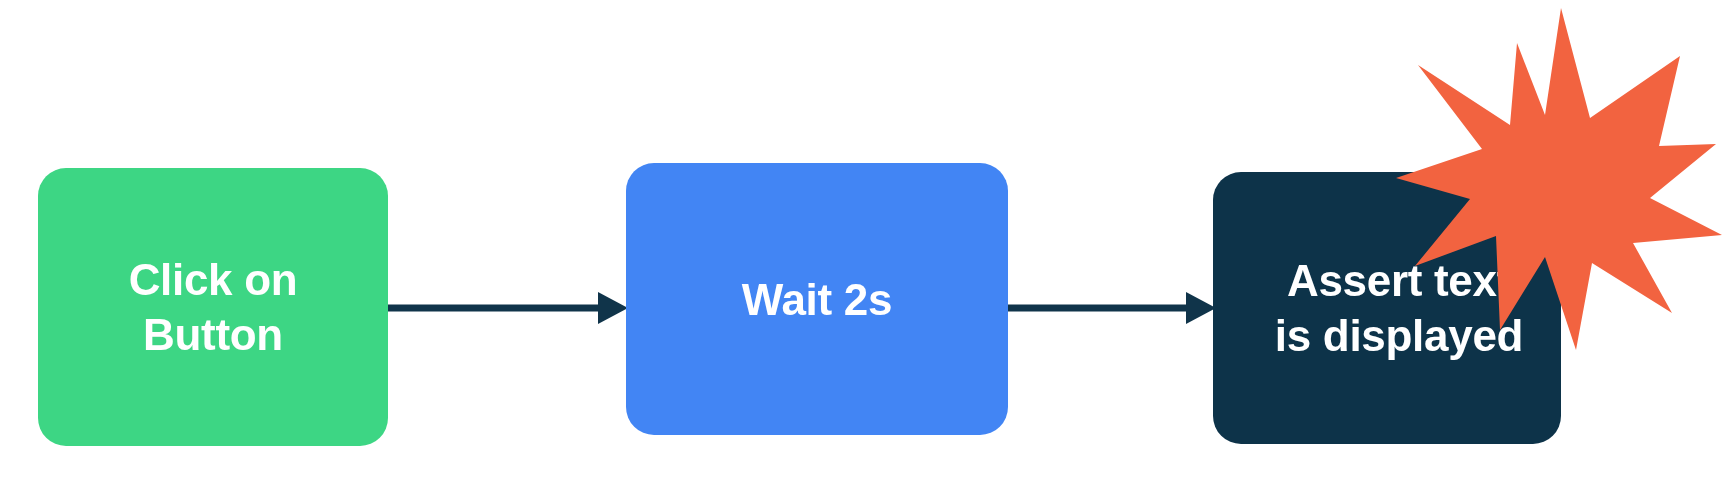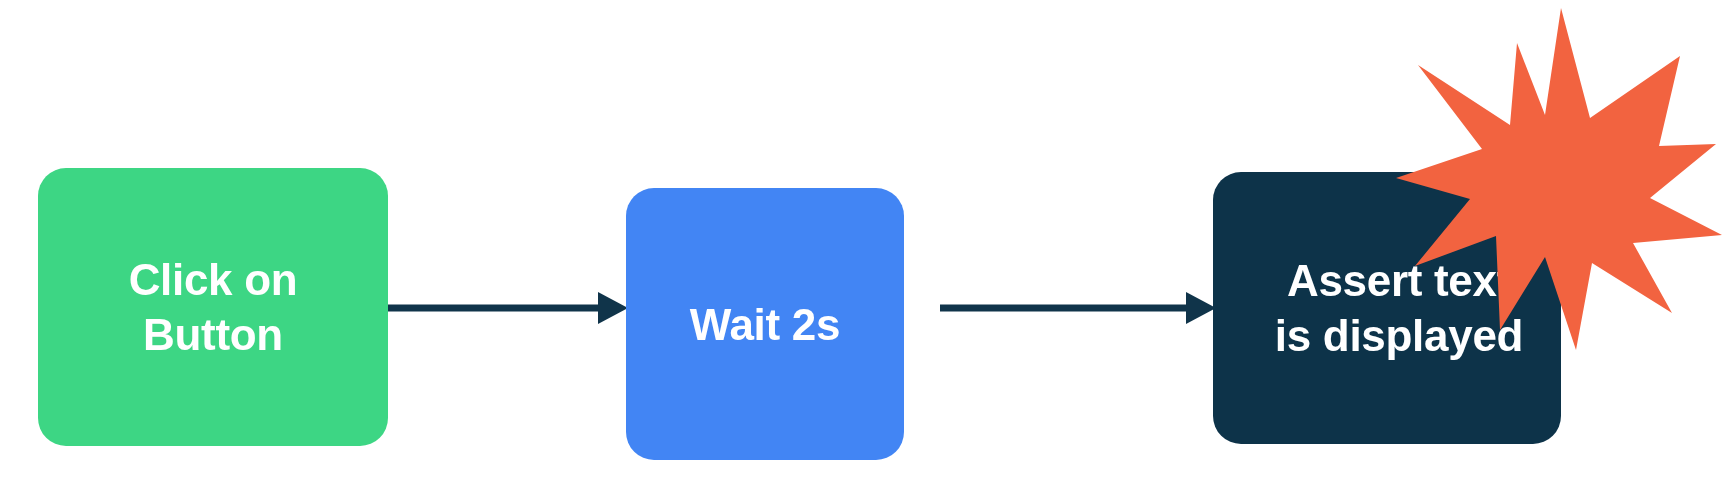--- a/index.html
+++ b/index.html
@@ -47,22 +47,22 @@
   #node-click {
     left: 38px;
     top: 168px;
     width: 350px;
     height: 278px;
     background: #3DD684;
     z-index: 2;
   }
   #node-wait {
     left: 626px;
-    top: 188px;
-    width: 278px;
+    top: 163px;
+    width: 382px;
     height: 272px;
     background: #4285F4;
     z-index: 2;
   }
   #node-assert {
     left: 1213px;
     top: 172px;
     width: 348px;
     height: 272px;
     background: #0D3349;

